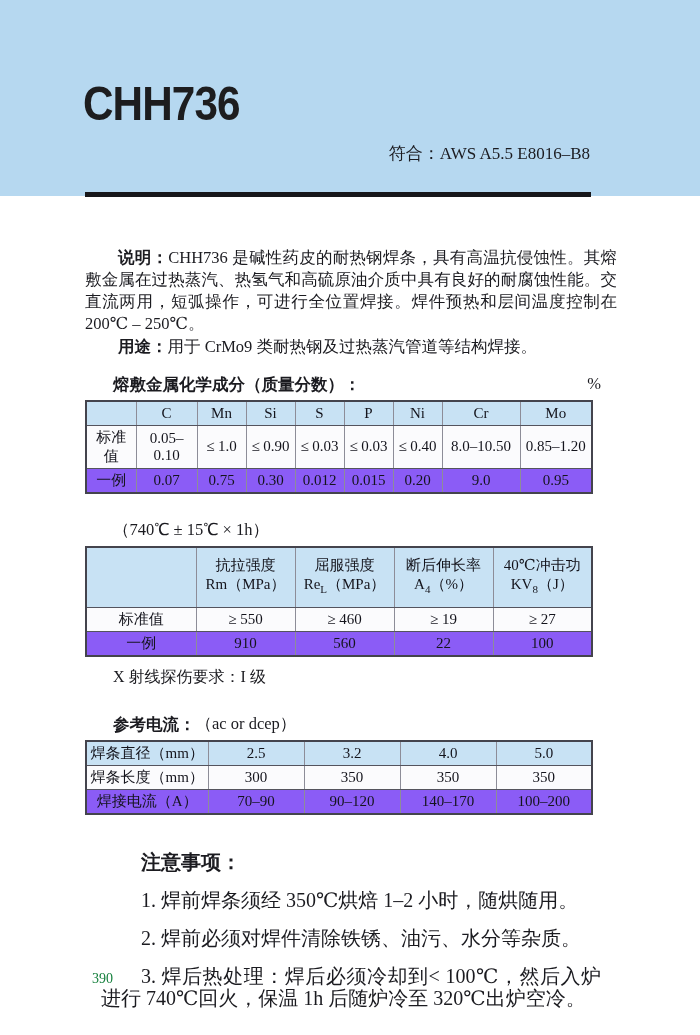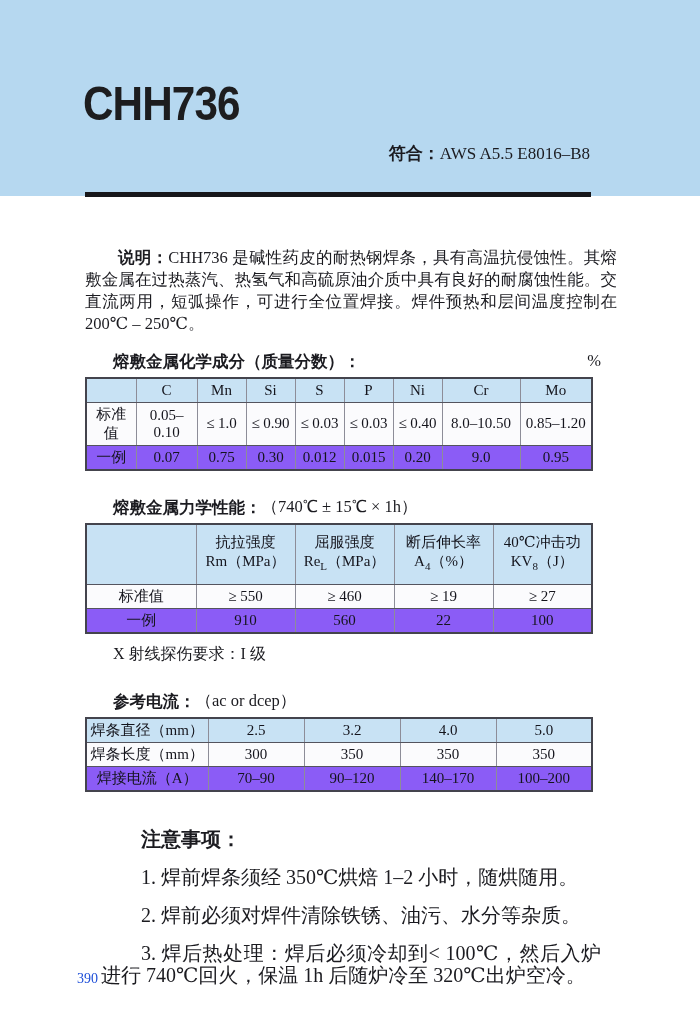--- a/index.html
+++ b/index.html
@@ -30,21 +30,21 @@
     color: #1d1d1f;
     transform: scaleX(0.88);
     transform-origin: left center;
     white-space: nowrap;
   }
   .compliance {
     position: absolute; right: 110px; top: 142px;
     font-size: 17px;
     white-space: nowrap;
   }
-  .compliance .lbl-cn { font-weight: 700; }
+  .compliance .lbl-cn { font-weight: 400; }
   .banner-rule {
     position: absolute; left: 85px; top: 192px;
     width: 506px; height: 5px;
     background: #17171a;
   }
 
   
   .content {
     position: absolute; left: 85px; top: 246px;
     width: 532px;
@@ -126,41 +126,42 @@
   .notes { margin-top: 36px; }
   .notes p {
     margin: 16px;
     font-size: 20px;
     line-height: 22px;
     text-indent: 2em;
     text-align: justify;
   }
 
   .page-number {
-    position: absolute; left: 77px; top: 971px;
+    position: absolute; left: 92px; top: 971px;
     font-size: 14px;
-    color: #1d4ed8;
+    color: #15803d;
   }
 </style>
 </head>
 <body>
 
 <div class="page">
 
   <div class="banner">
     <h1 class="product-title">CHH736</h1>
     <div class="compliance">
       <span class="lbl-cn">符合：</span><span>AWS A5.5 E8016–B8</span>
     </div>
     <div class="banner-rule"></div>
   </div>
 
   <div class="content">
 
     <p class="para"><span class="cn-bold">说明：</span><span>CHH736 是碱性药皮的耐热钢焊条，具有高温抗侵蚀性。其熔敷金属在过热蒸汽、热氢气和高硫原油介质中具有良好的耐腐蚀性能。交直流两用，短弧操作，可进行全位置焊接。焊件预热和层间温度控制在 200℃ – 250℃。</span></p>
+    <p class="para"><span class="cn-bold">用途：</span><span>用于 CrMo9 类耐热钢及过热蒸汽管道等结构焊接。</span></p>
 
     <div class="sec-title cn-bold" style="margin-top:16px;">
       <span>熔敷金属化学成分（质量分数）：</span>
       <span class="unit-right">%</span>
     </div>
     <table class="tbl chem">
       <colgroup>
         <col style="width:50px">
           <col style="width:61px">
           <col style="width:49px">
@@ -202,21 +203,20 @@
         <td>0.012</td>
         <td>0.015</td>
         <td>0.20</td>
         <td>9.0</td>
         <td>0.95</td>
       </tr>
     </tbody>
       </table>
 
     <div class="sec-title gap-mech">
-      <span class="cn-bold">熔敷金属力学性能：</span>
       <span class="title-note">（740℃ ± 15℃ × 1h）</span>
     </div>
     <table class="tbl mech">
       <colgroup>
         <col style="width:110px">
           <col style="width:99px">
           <col style="width:99px">
           <col style="width:99px">
           <col style="width:99px">
       </colgroup>

